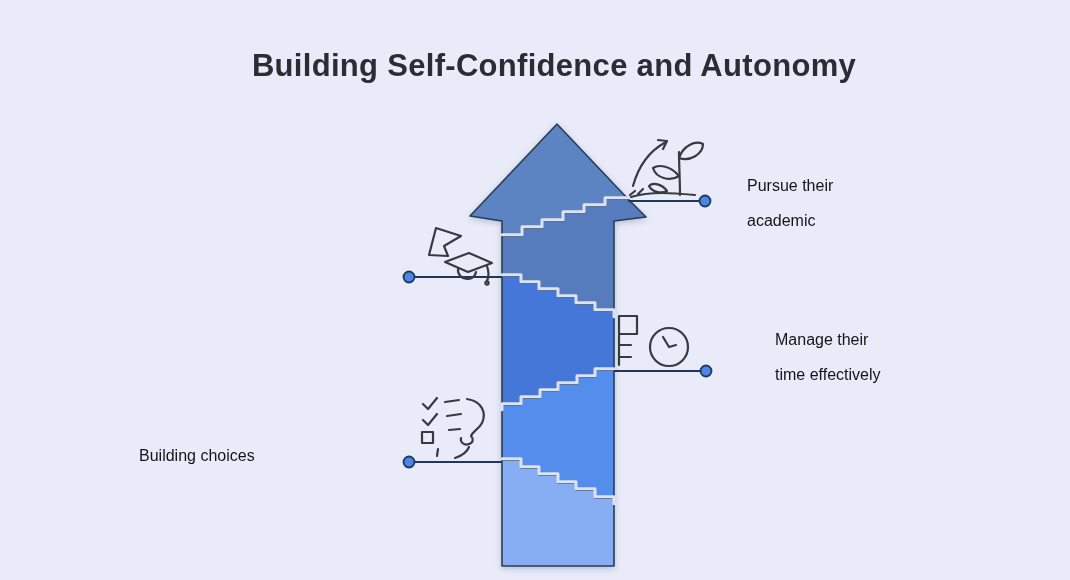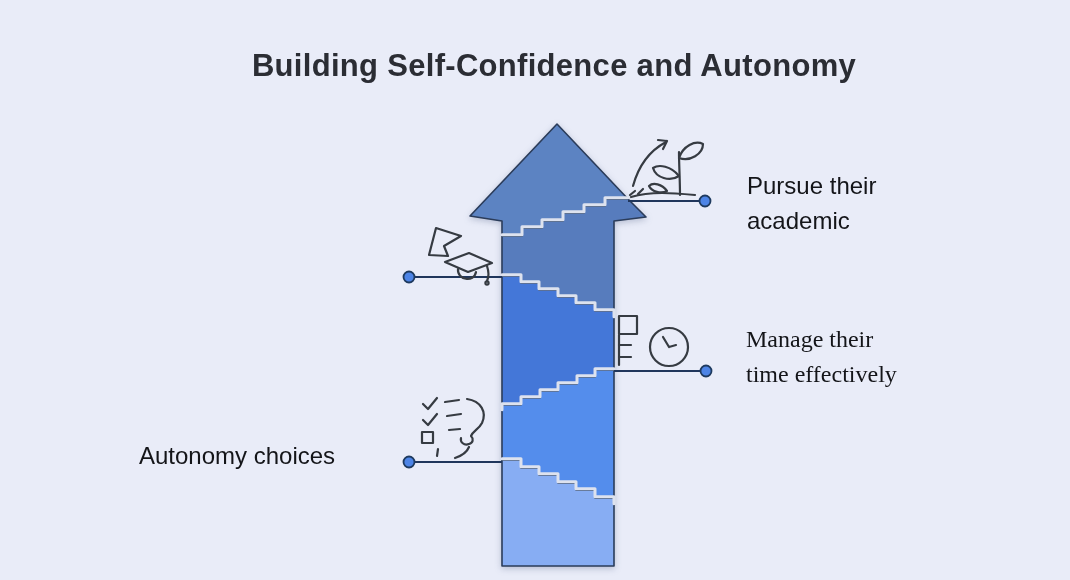--- a/index.html
+++ b/index.html
@@ -1,25 +1,25 @@
 <!DOCTYPE html>
 <html><head>
 <meta charset="utf-8">
 <style>
   html,body{margin:0;padding:0;background:#e9ecf8;font-family:"Liberation Sans",sans-serif;}
   .canvas{position:relative;width:1070px;height:580px;background:#e9ecf8;overflow:hidden;margin-left:19px;}
   .title{position:absolute;top:48px;left:0;width:100%;text-align:center;
          font-size:31px;font-weight:700;color:#2b2d34;letter-spacing:.3px;}
   .diagram{position:absolute;left:0;top:0;}
   .arrow-group{filter:drop-shadow(0 2px 3px rgba(50,70,110,.28));}
-  .label{position:absolute;font-size:24px;line-height:35px;color:#141519;white-space:pre-line;}
+  .label{position:absolute;font-size:16px;line-height:35px;color:#141519;white-space:pre-line;}
   .label-career{left:120px;top:222px;}
   .label-informed{left:120px;top:438px;}
   .label-pursue{left:728px;top:168px;}
-  .label-manage{left:727px;top:322px;font-family:Liberation Serif, serif;}
+  .label-manage{left:756px;top:322px;}
 </style>
 </head>
 <body>
 
 <div class="canvas">
 
   <div class="title">Building Self-Confidence and Autonomy</div>
 
   <svg class="diagram" width="1070" height="580" viewBox="0 0 1070 580">
 
@@ -94,15 +94,15 @@
         <path d="M448,399 C462,401 468,412 463,423 C460,429 454,431 452,436 C455,439 454,443 450,444 C445,446 441,442 442,438"></path>
         <path d="M436,458 C442,456 448,452 450,447"></path>
       </g>
     </g>
   </svg>
 
   <div class="label label-pursue">Pursue their
 academic</div>
   <div class="label label-manage">Manage their
 time effectively</div>
-  <div class="label label-informed">Autonomy choices</div>
+  <div class="label label-informed">Building choices</div>
 
 </div>
 
 </body></html>

